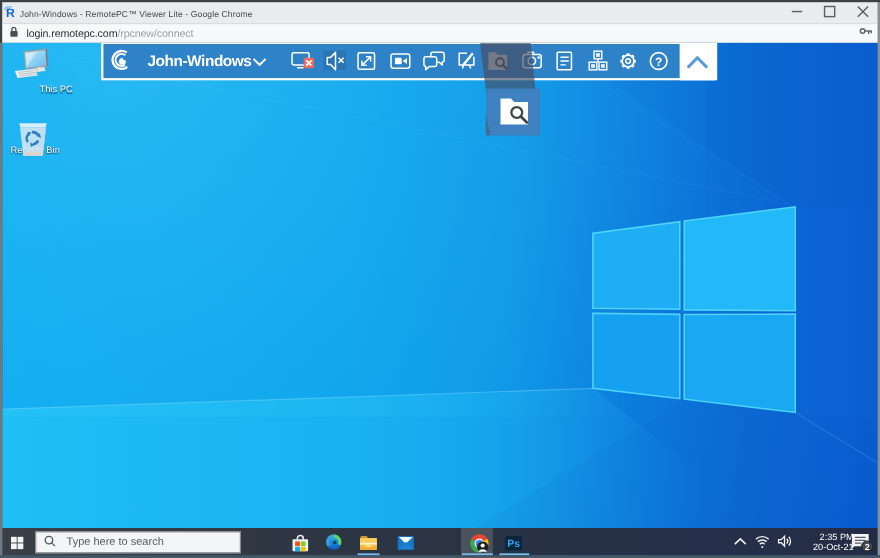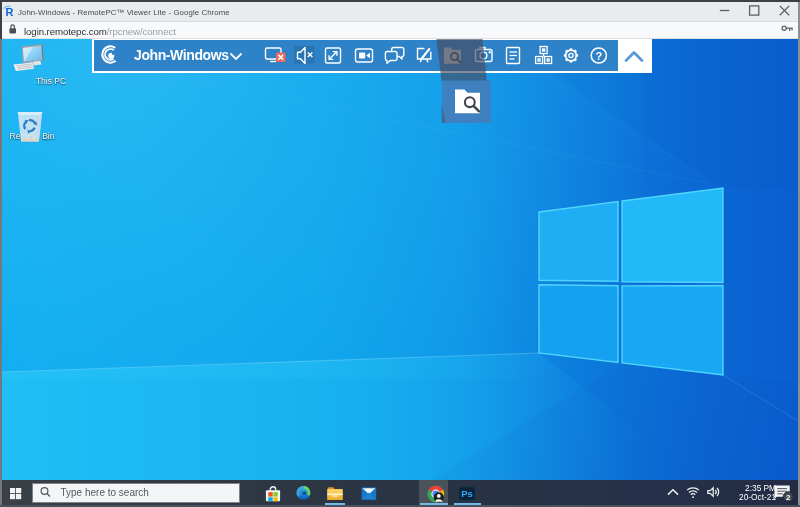--- a/index.html
+++ b/index.html
@@ -14,21 +14,21 @@
   #wall { position:absolute; left:0; top:0; }
   
   .dlabel { position:absolute; color:#fff; font-size:8.5px; text-align:center; text-shadow:0 1px 1.5px rgba(0,0,0,0.65), 0 0 1px rgba(0,0,0,0.4); }
   
   #rtoolbar { position:absolute; left:90px; top:-0.5px; width:560px; height:34.5px; background:#fff; }
   #rtoolbar .blue { position:absolute; left:1.5px; top:1px; width:524.5px; height:31px; background:#2e82c8; }
   #rtoolbar .collapse { position:absolute; left:526px; top:0; width:32px; height:34.5px; background:#fff; }
   #rname { position:absolute; left:42px; top:8px; font-size:14px; font-weight:bold; color:#fff; letter-spacing:-0.4px; }
   
   #taskbar { position:absolute; left:0px; top:441px; width:796px; height:25px; background:linear-gradient(90deg,#3a4046 0%, #2f3743 30%, #293343 55%, #26304a 80%, #242c44 100%); }
-  #searchbox { position:absolute; left:29.5px; top:2.5px; width:208px; height:20px; background:#f4f5f6; border:1px solid #7f8388; }
+  #searchbox { position:absolute; left:29.5px; top:2.5px; width:187px; height:20px; background:#f4f5f6; border:1px solid #7f8388; }
   #searchtext { position:absolute; left:28px; top:3.5px; font-size:10px; color:#55595d; }
   .slot-active { position:absolute; left:417px; top:0; width:29px; height:25px; background:#4a535c; }
   .underline { position:absolute; top:23.2px; height:1.8px; background:#76b9e8; }
   #traytime { position:absolute; left:716px; top:4px; width:58px; height:20px; color:#fff; font-size:8.3px; text-align:right; line-height:9px; }
 </style>
 </head>
 <body>
 <div id="win">
   <div id="urlbar">
     <div id="urltext">login.remotepc.com<span class="gray">/rpcnew/connect</span></div>

